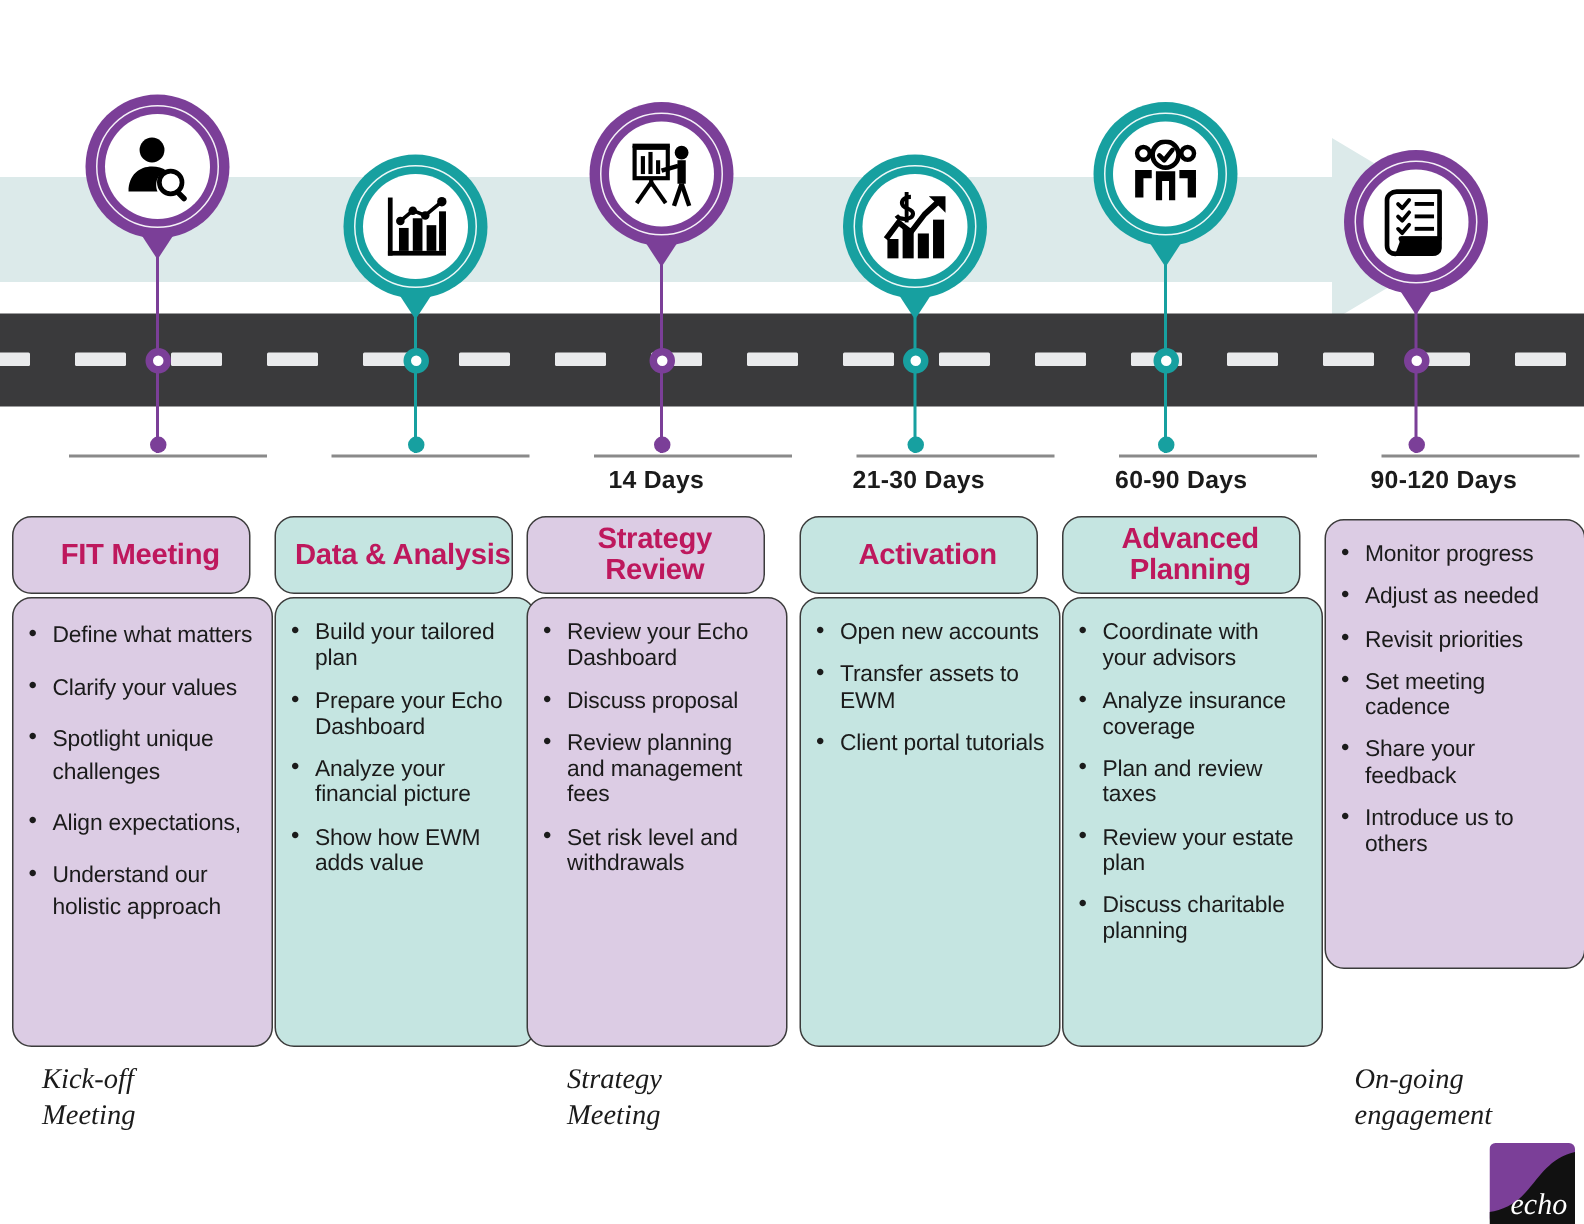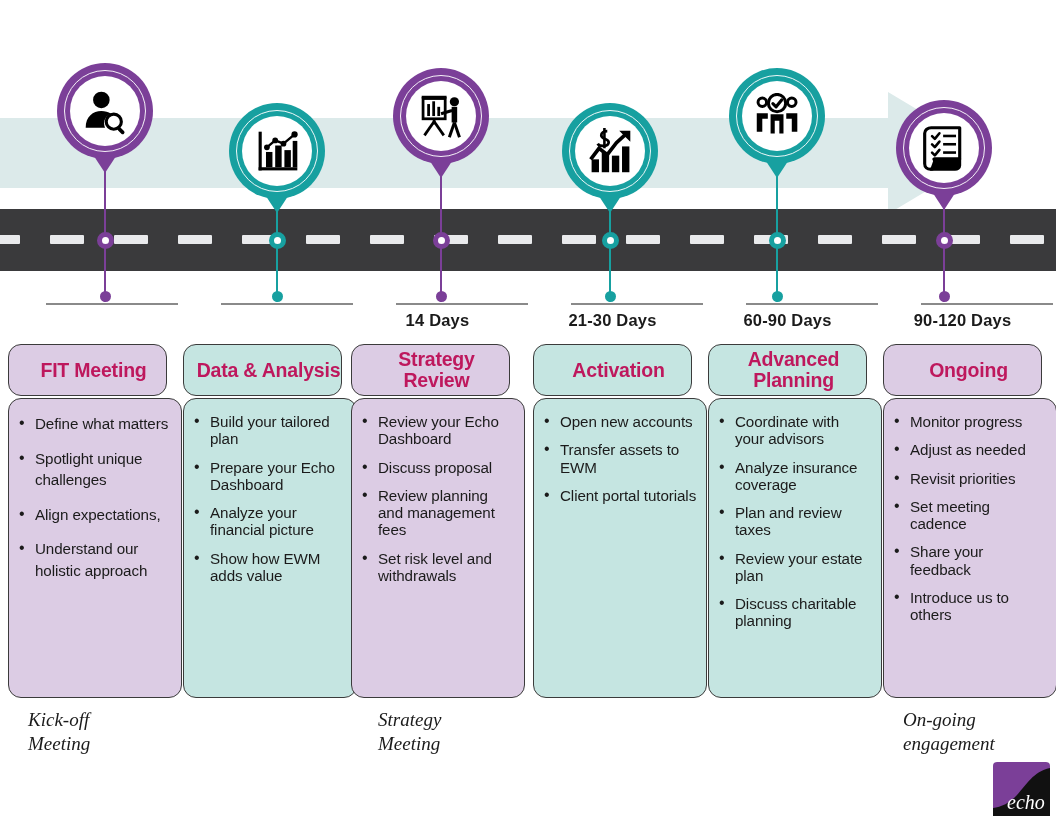--- a/index.html
+++ b/index.html
@@ -136,20 +136,21 @@
             <use href="#ic-person-search-icon"></use>
           </svg>
         </div>
       </div>
       <div class="rule" style="left: 46px; top: 303px; width: 132px;"></div>
       <div class="col" style="left: 8px; top: 344px;">
         <div class="head" style="background: rgb(220, 204, 228);">FIT Meeting</div>
         <div class="body loose" style="background: rgb(220, 204, 228); margin-top: 2px; height: 300px;">
           <ul>
             <li>Define what matters</li>
+            <li>Clarify your values</li>
             <li>Spotlight unique challenges</li>
             <li>Align expectations,</li>
             <li>Understand our holistic approach</li>
           </ul>
         </div>
       </div>
       <div class="caption" style="left: 28px; top: 708px;">
         <div>Kick-off</div>
         <div>Meeting</div>
       </div>
@@ -269,21 +270,20 @@
         <div class="inner-ring"></div>
         <div class="disc">
           <svg width="47" height="47" viewBox="0 0 49 51">
             <use href="#ic-checklist-icon"></use>
           </svg>
         </div>
       </div>
       <div class="rule" style="left: 921px; top: 303px; width: 132px;"></div>
       <div class="daylabel" style="left: 883px; top: 311px; width: 159px;">90-120 Days</div>
       <div class="col" style="left: 883px; top: 344px;">
-        <div class="head" style="background: rgb(220, 204, 228);">Ongoing</div>
         <div class="body" style="background: rgb(220, 204, 228); margin-top: 2px; height: 300px;">
           <ul>
             <li>Monitor progress</li>
             <li>Adjust as needed</li>
             <li>Revisit priorities</li>
             <li>Set meeting cadence</li>
             <li>Share your feedback</li>
             <li>Introduce us to others</li>
           </ul>
         </div>

